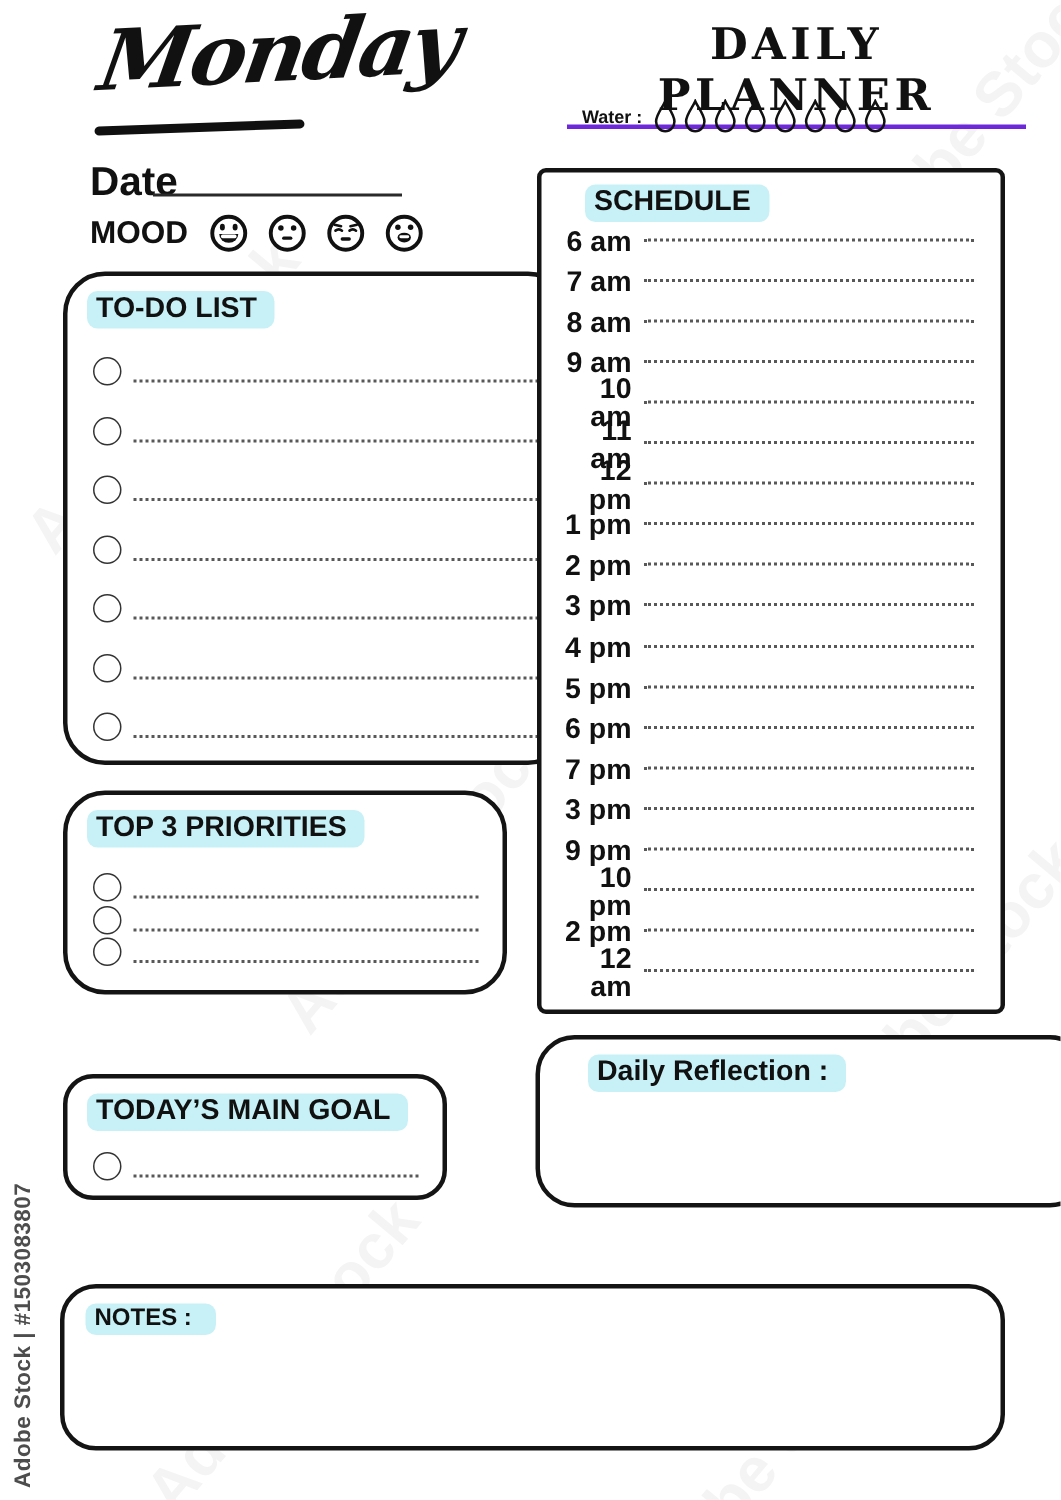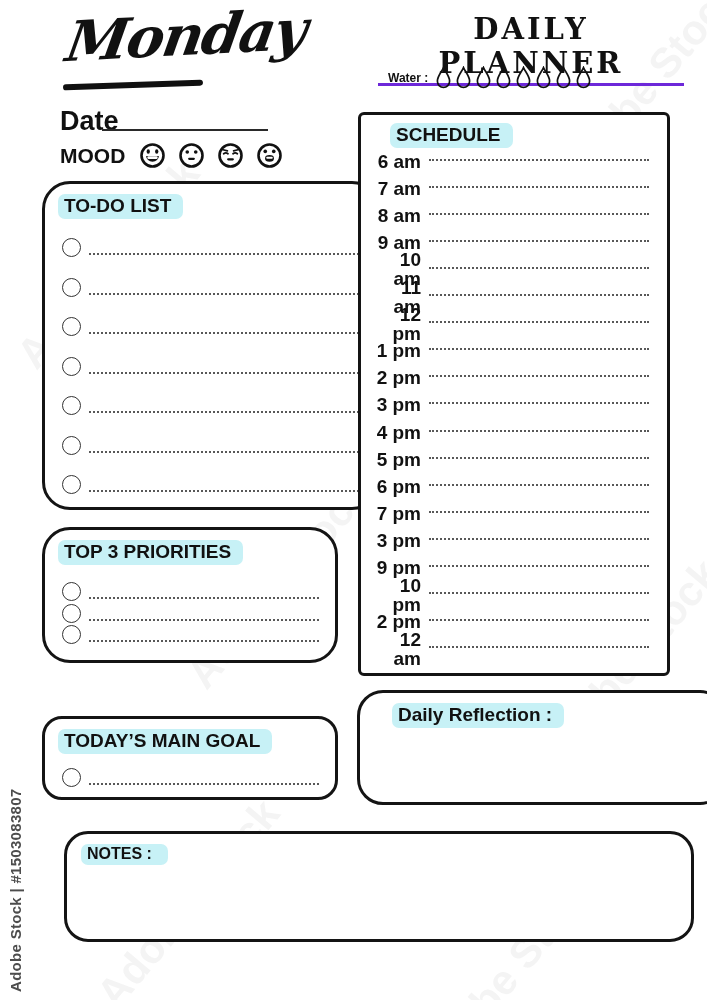--- a/index.html
+++ b/index.html
@@ -40,24 +40,24 @@
   .mood-label{font-weight:700;font-size:21px;margin-right:14px;}
   .faces{display:flex;align-items:center;gap:12px;}
 
   
   .box{position:absolute;border:3px solid #141414;background:#fff;}
   .box-heading{position:absolute;top:10px;left:13px;font-weight:700;font-size:19px;
     background:var(--highlight);padding:1px 12px 2px 6px;border-radius:7px;white-space:nowrap;}
 
   .todo-box{left:42px;top:181px;width:338px;height:329px;border-radius:28px;}
   .prio-box{left:42px;top:527px;width:296px;height:136px;border-radius:28px;}
-  .goal-box{left:42px;top:716px;width:296px;height:84px;border-radius:20px;text-align:right;}
+  .goal-box{left:42px;top:716px;width:256px;height:84px;border-radius:20px;text-align:right;}
   .sched-box{left:358px;top:112px;width:312px;height:564px;border-radius:6px;}
   .refl-box{left:357px;top:690px;width:369px;height:115px;border-radius:26px;}
-  .notes-box{left:40px;top:831px;width:630px;height:111px;border-radius:24px;margin-left:24px;}
+  .notes-box{left:40px;top:856px;width:630px;height:111px;border-radius:24px;}
   .sched-box .box-heading{left:29px;top:8px;}
   .refl-box .box-heading{left:32px;font-size:19px;}
   .notes-box .box-heading{left:14px;font-size:16px;padding-right:16px;}
 
   
   .rows{position:absolute;display:flex;flex-direction:column;justify-content:space-between;}
   .todo-box .rows{top:52px;bottom:13px;left:17px;right:14px;}
   .prio-box .rows{top:50px;bottom:16px;left:17px;right:16px;}
   .goal-box .rows{top:52px;bottom:10px;left:17px;right:16px;justify-content:flex-end;}
   .crow{display:flex;align-items:flex-end;height:21px;}

